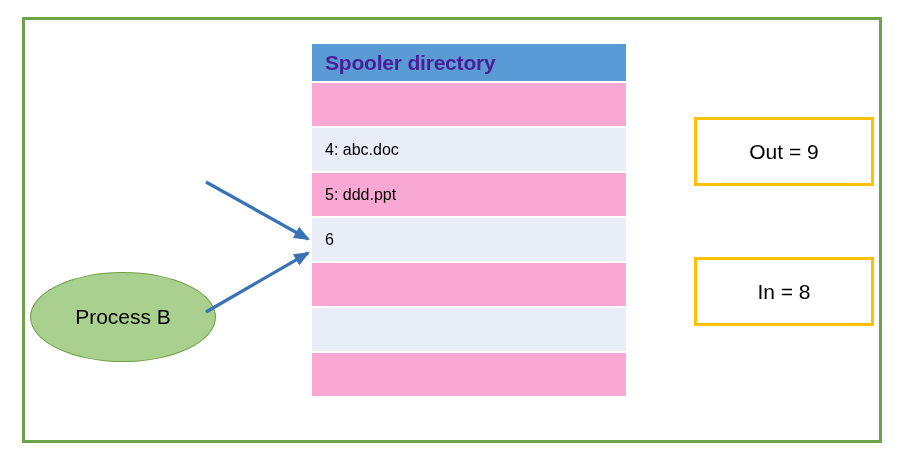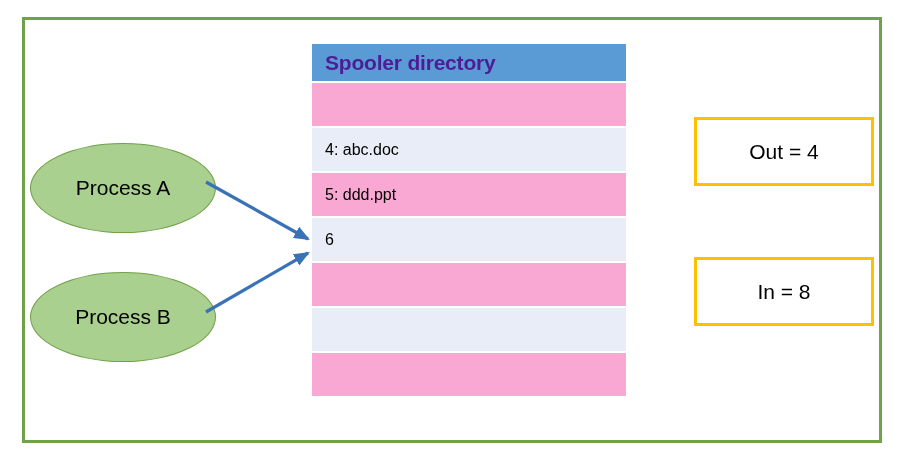--- a/index.html
+++ b/index.html
@@ -113,39 +113,36 @@
 
     <div class="table-row row-dark"></div>
     <div class="table-row row-light">4: abc.doc</div>
     <div class="table-row row-dark">5: ddd.ppt</div>
     <div class="table-row row-light">6</div>
     <div class="table-row row-dark"></div>
     <div class="table-row row-light"></div>
     <div class="table-row row-dark"></div>
   </div>
 
-  <div class="process-ellipse" id="process-a">
-    <span>Process A</span>
-  </div>
 
   <div class="process-ellipse" id="process-b">
     <span>Process B</span>
   </div>
 
   <svg id="arrow-layer" viewBox="0 0 909 464" xmlns="http://www.w3.org/2000/svg">
     <defs>
       <marker id="arrowhead" markerWidth="5" markerHeight="4" refX="4.3" refY="2" orient="auto">
         <path d="M0,0 L5,2 L0,4 z" fill="#3A72B8"></path>
       </marker>
     </defs>
     <line x1="206" y1="182" x2="308" y2="239" stroke="#3A72B8" stroke-width="3.2" marker-end="url(#arrowhead)"></line>
     <line x1="206" y1="312" x2="308" y2="253" stroke="#3A72B8" stroke-width="3.2" marker-end="url(#arrowhead)"></line>
   </svg>
 
   <div class="counter-box" id="out-counter">
-    <span>Out = 4</span>
+    <span>Out = 9</span>
   </div>
 
   <div class="counter-box" id="in-counter">
     <span>In = 8</span>
   </div>
 
 </div>
 
 </body></html>

